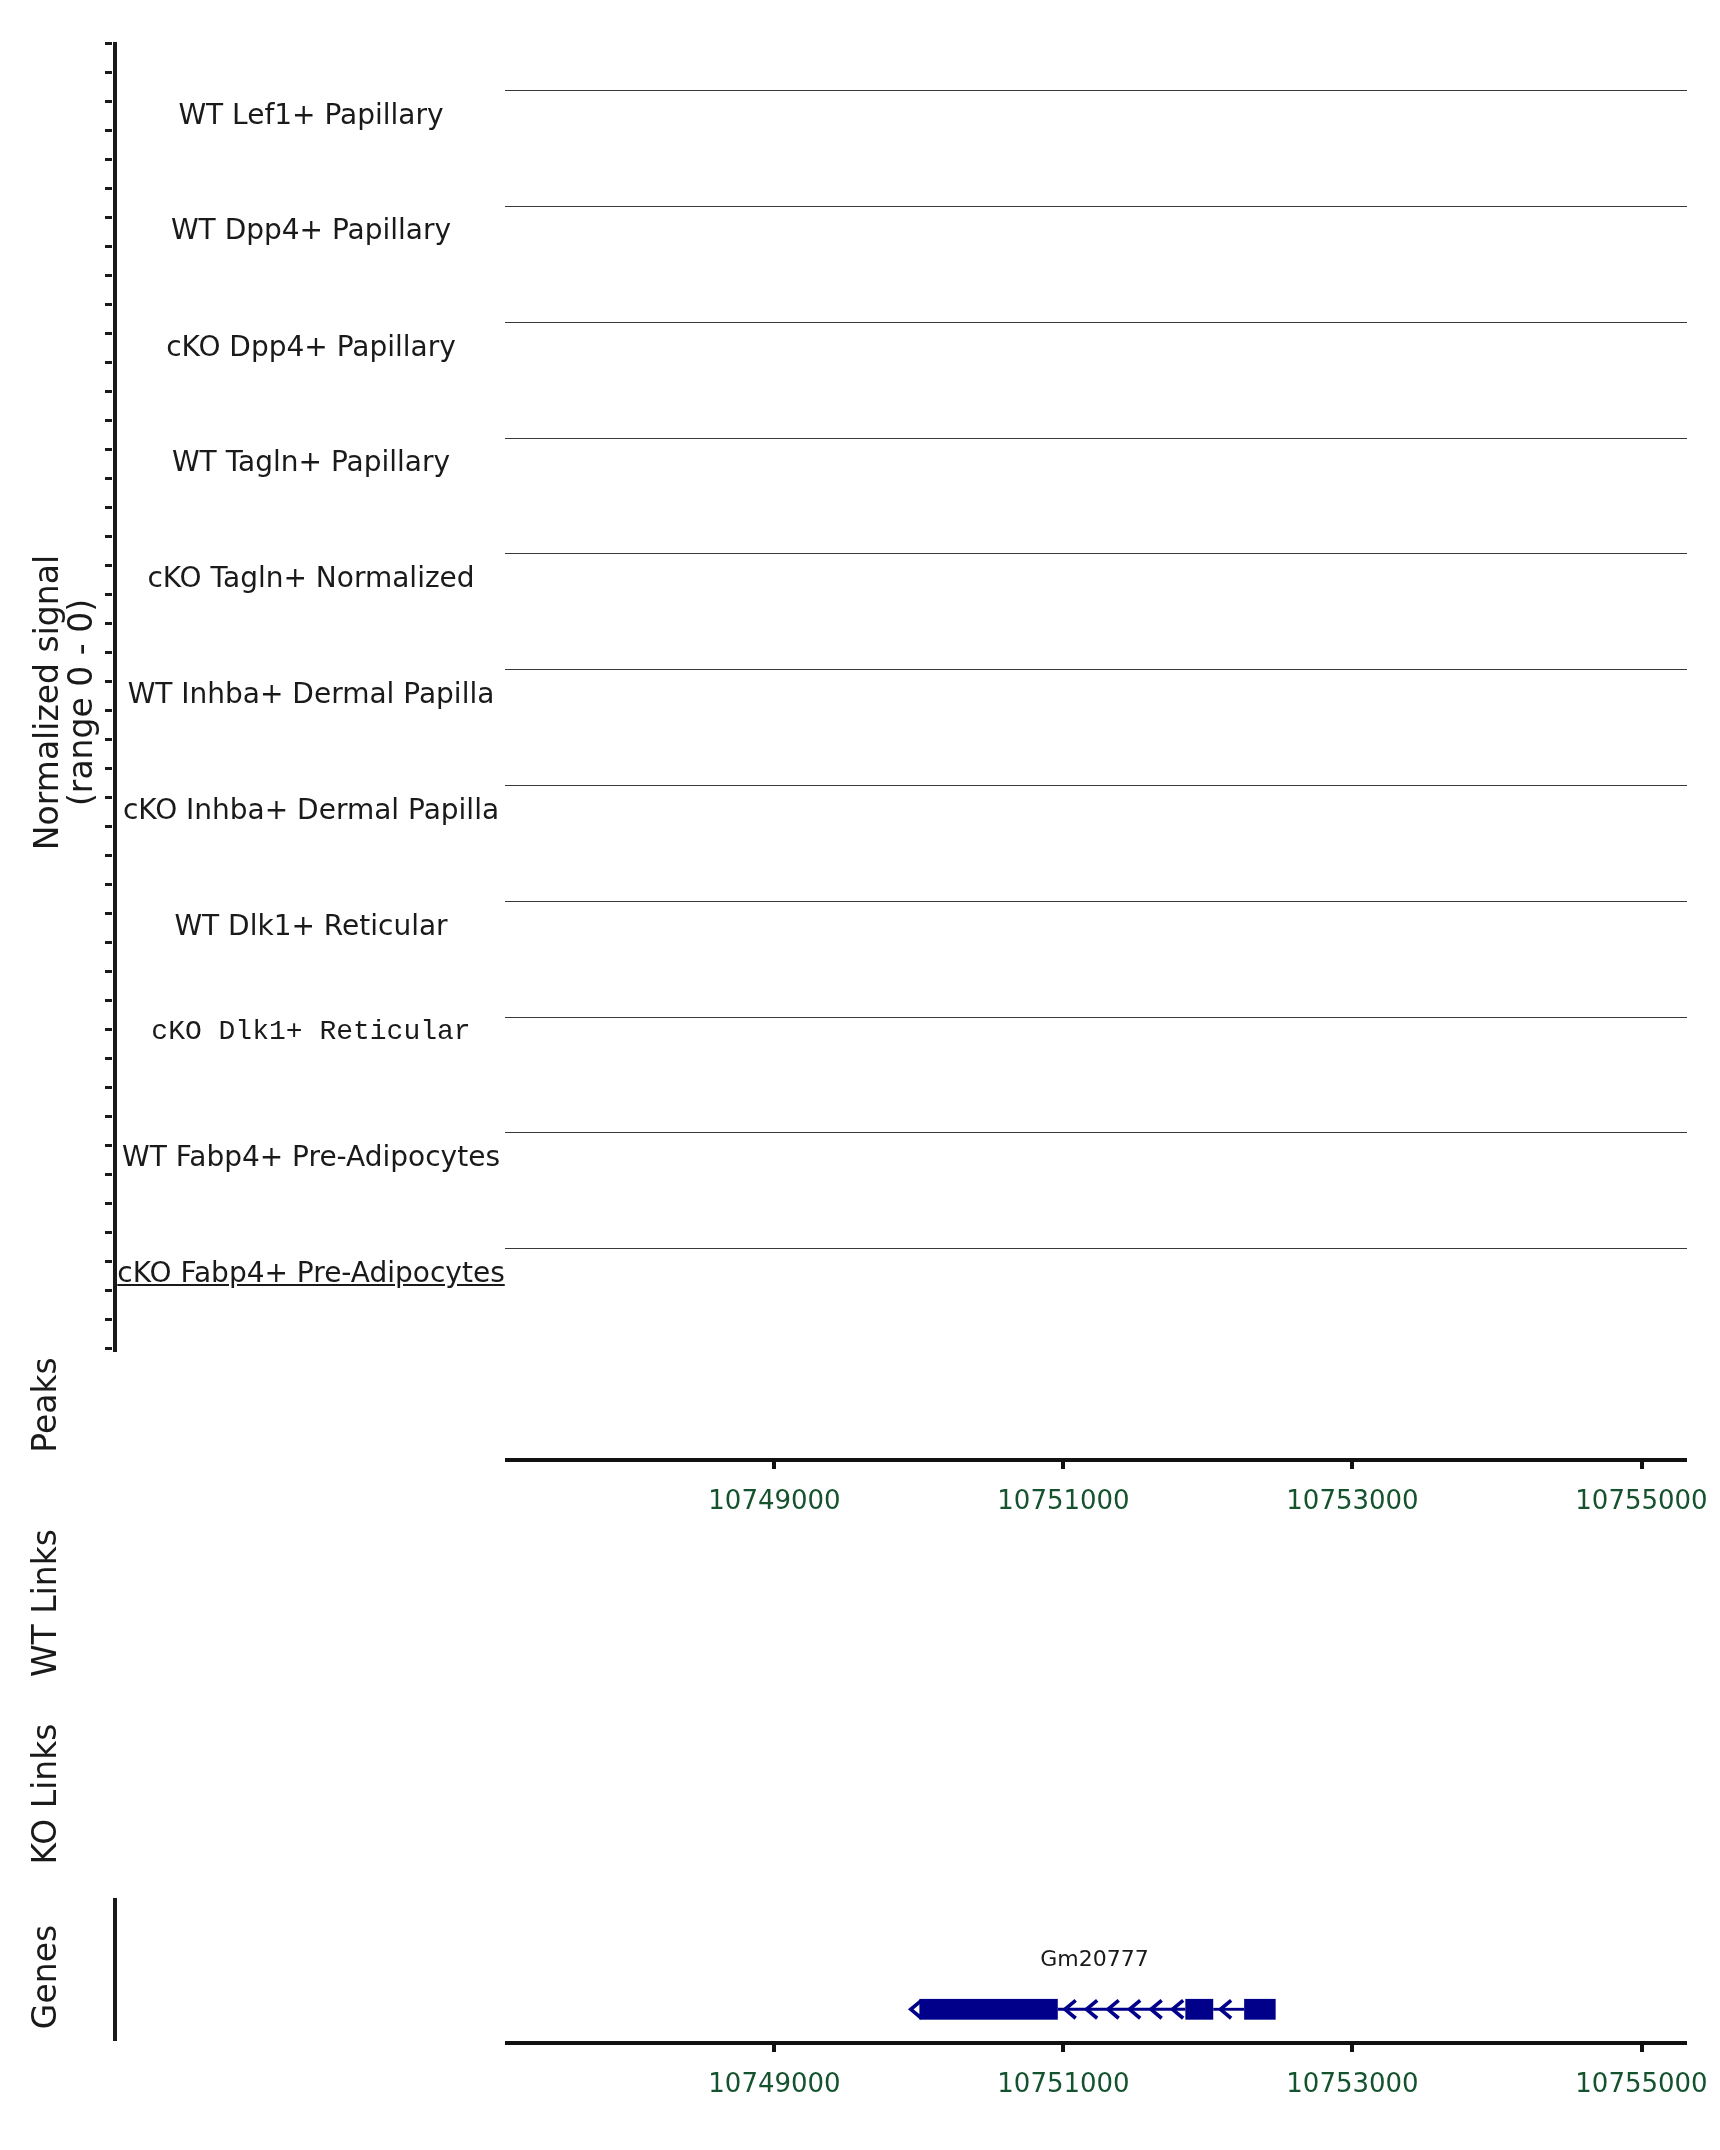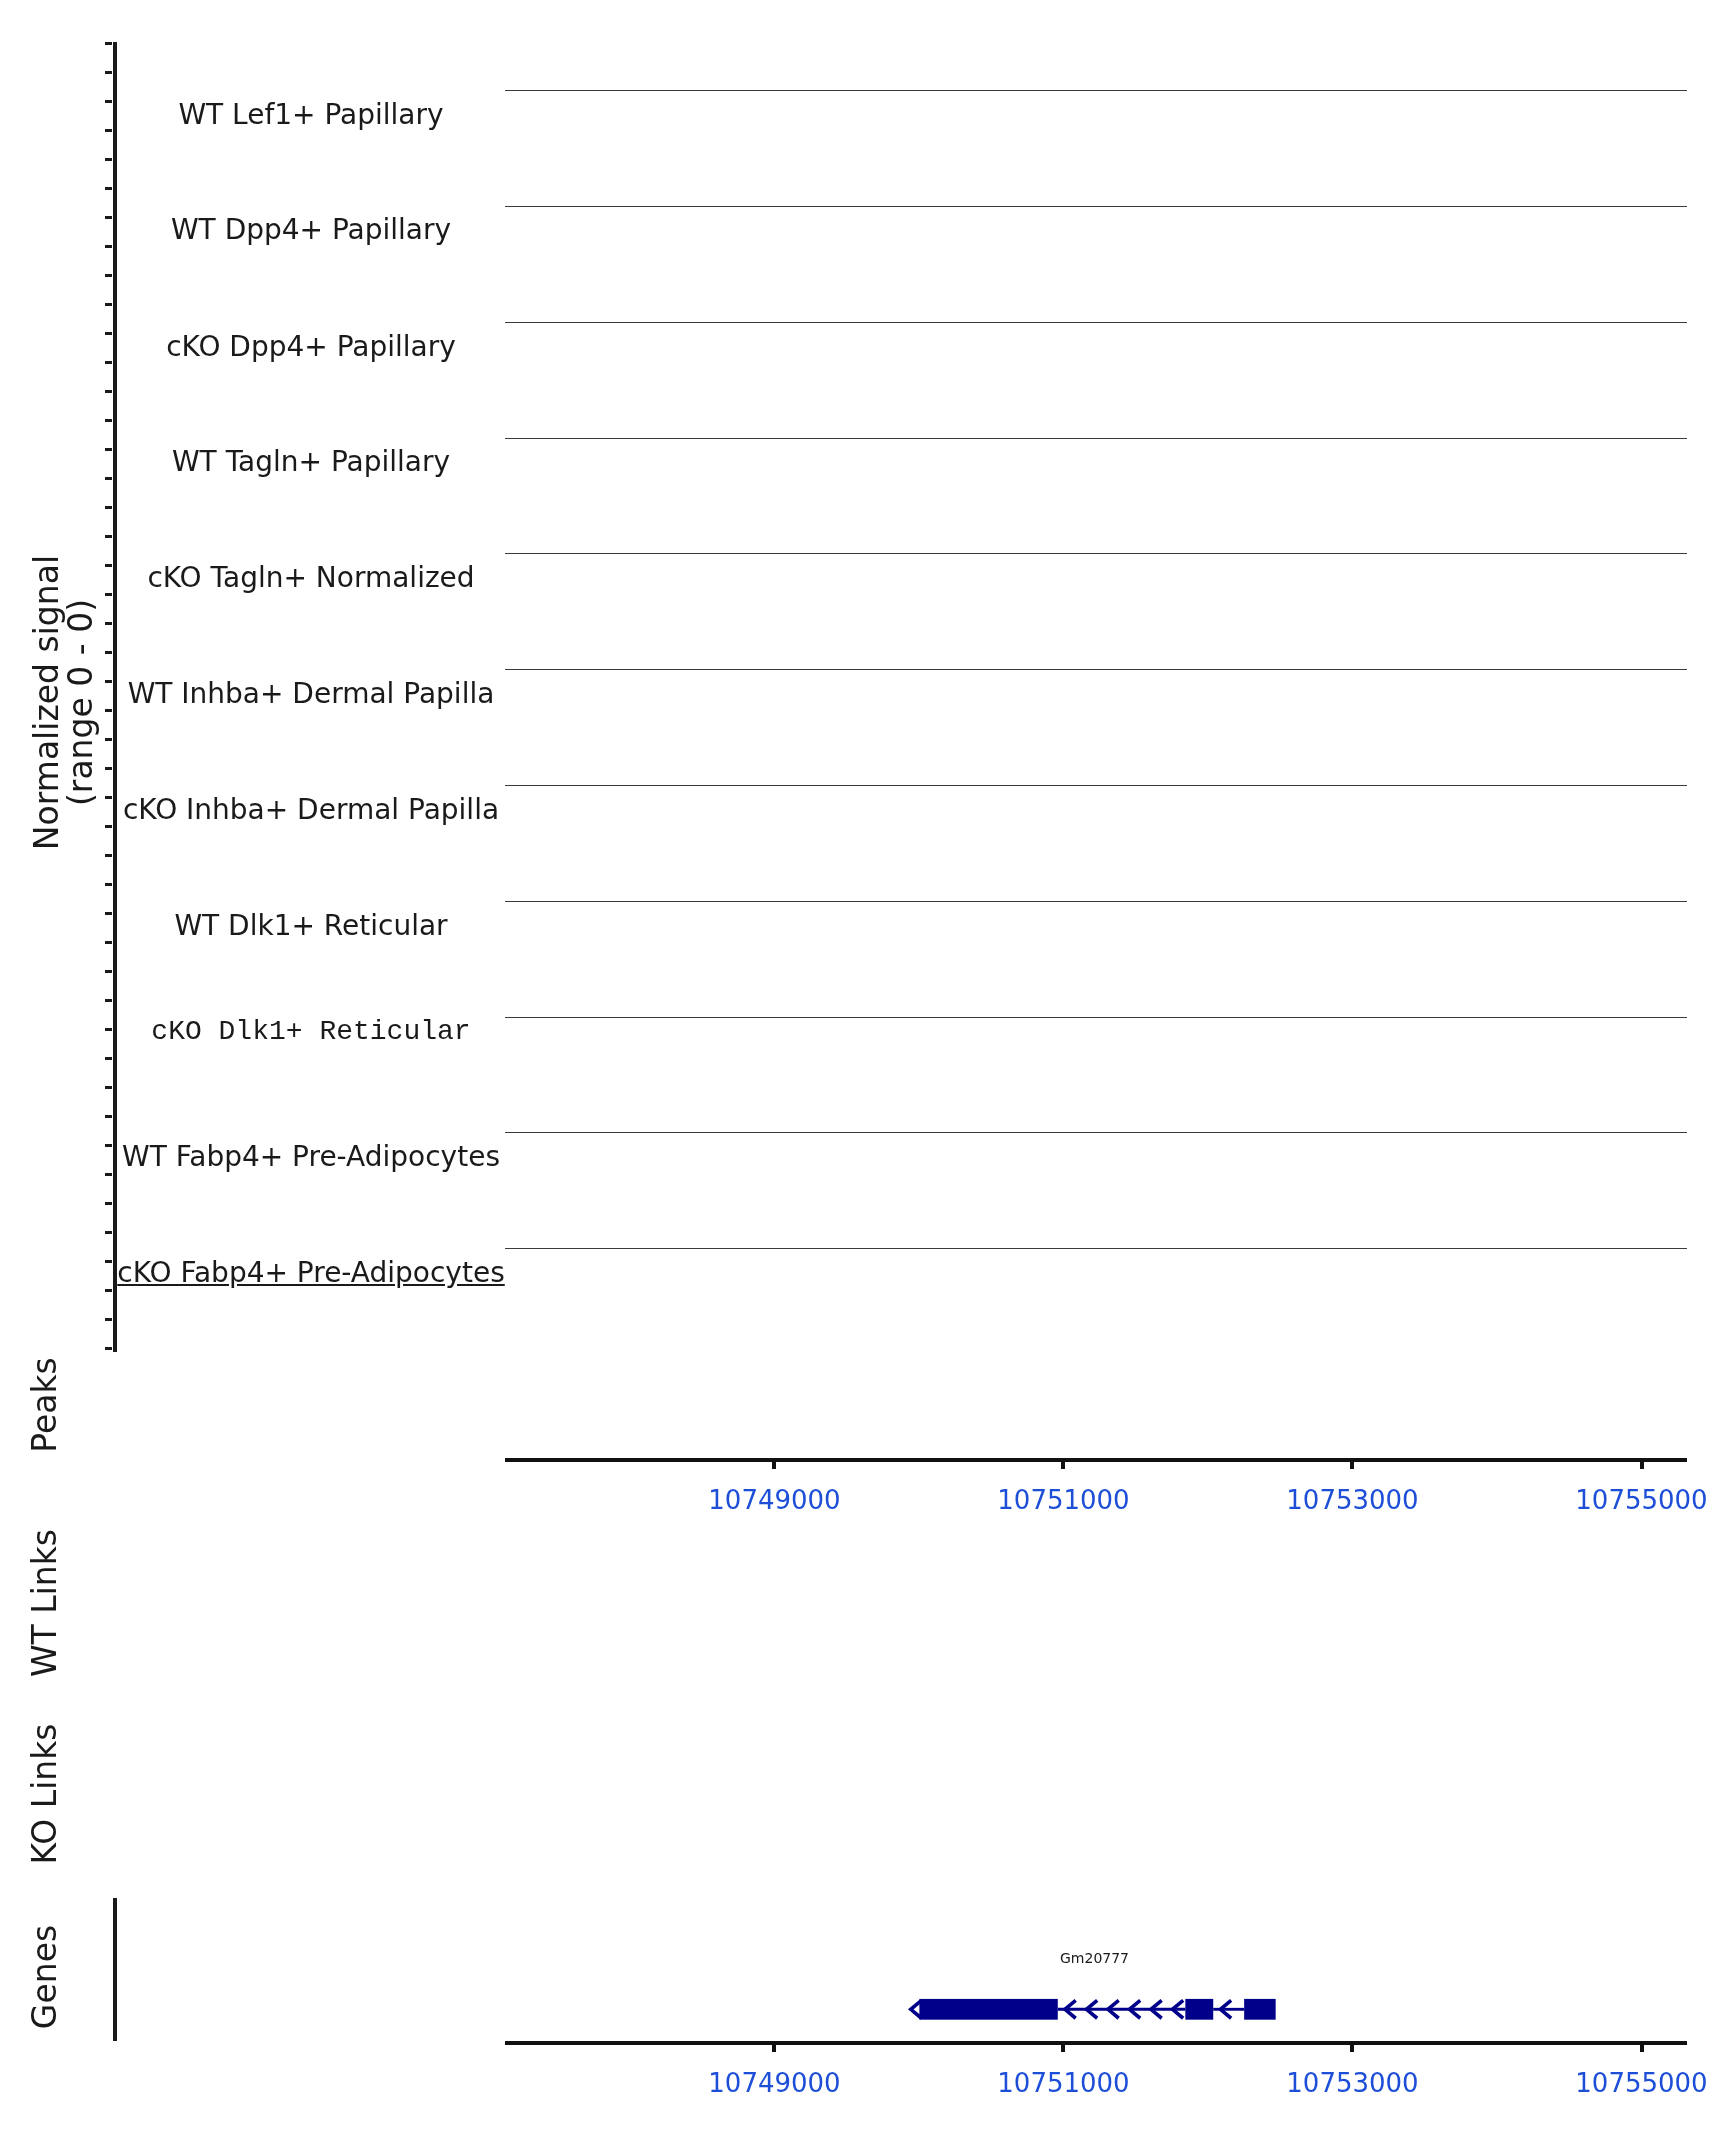--- a/index.html
+++ b/index.html
@@ -27,31 +27,31 @@
   .track-label{
     position:absolute;width:502px;left:60px;height:36px;line-height:36px;
     text-align:center;font-size:28px;color:#1a1a1a;white-space:nowrap;margin-top:24px;
   }
   .track-line{position:absolute;background:#3a3a3a;height:1.4px;}
   
   .haxis{position:absolute;background:#111111;height:3.6px;}
   .htick{position:absolute;width:3.6px;height:6.5px;background:#111111;}
   .htick-label{
     position:absolute;width:215px;text-align:center;font-size:26px;
-    height:32px;line-height:32px;color:#1d4ed8;white-space:nowrap;
+    height:32px;line-height:32px;color:#14532d;white-space:nowrap;
   }
   #xlabel{
     position:absolute;left:880px;top:2081px;width:430px;height:40px;line-height:40px;
     text-align:center;font-size:32px;color:#1a1a1a;
   }
   
   #genes-bracket{left:113px;top:1898px;width:3.6px;height:143px;background:#1a1a1a;}
   #gene-name{
     position:absolute;left:987px;top:1944px;width:215px;height:29px;line-height:29px;
-    text-align:center;font-size:14px;color:#1a1a1a;
+    text-align:center;font-size:22px;color:#1a1a1a;
   }
   #gene-svg{position:absolute;left:889px;top:1986px;}
 </style>
 </head>
 <body>
 
 <div id="figure">
 
   <div id="ylab" class="vlabel">
     <div class="lines">

